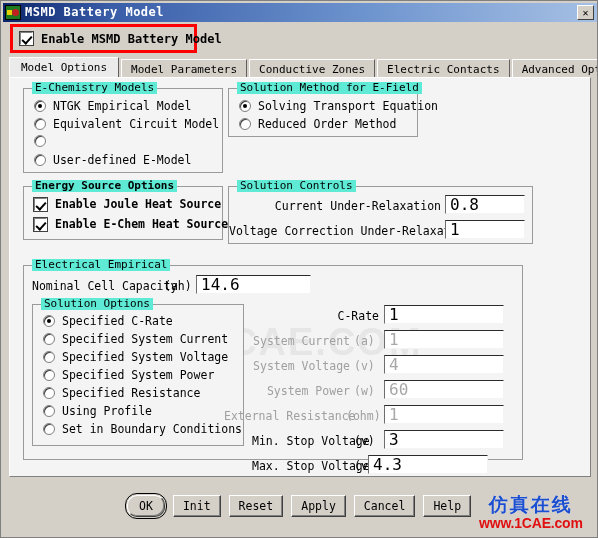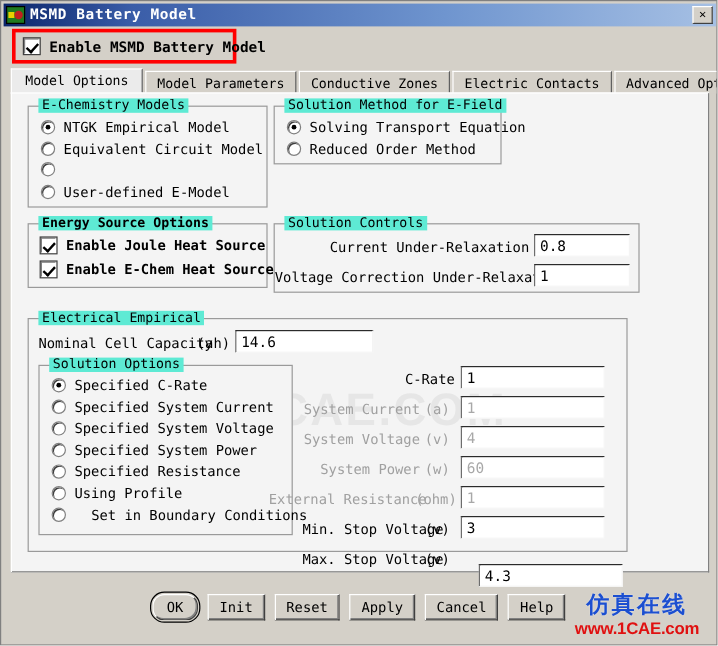--- a/index.html
+++ b/index.html
@@ -244,21 +244,21 @@
 
   .finput {
     position: absolute;
     background: #ffffff;
     border-top: 1px solid #2b2b2b;
     border-left: 1px solid #6d6d6d;
     border-right: 1px solid #f4f4f4;
     border-bottom: 1px solid #f4f4f4;
     box-sizing: border-box;
     font-family: "DejaVu Sans Mono", "Liberation Mono", monospace;
-    font-size: 12px;
+    font-size: 16px;
     color: #000;
     padding: 0 0 0 4px;
     display: flex;
     align-items: center;
     overflow: hidden;
   }
   .finput.dim { color: #a8a8a8; }
 
   
   .btnbar {
@@ -440,21 +440,21 @@
           <div class="radio-label">Specified System Power</div>
         </div>
         <div class="radio-row" style="left:10px; top:81px;">
           <div class="radio"></div>
           <div class="radio-label">Specified Resistance</div>
         </div>
         <div class="radio-row" style="left:10px; top:99px;">
           <div class="radio"></div>
           <div class="radio-label">Using Profile</div>
         </div>
-        <div class="radio-row" style="left:10px; top:117px;gap:14px;">
+        <div class="radio-row" style="left:10px; top:117px;">
           <div class="radio"></div>
           <div class="radio-label">Set in Boundary Conditions</div>
         </div>
       </div>
 
       <div class="flabel" style="left:228px; top:43px; width:127px;">C-Rate</div>
       <div class="flabel" style="left:357px; top:43px; width:30px; text-align:left;"></div>
       <div class="finput" style="left:360px; top:39px; width:120px; height:19px;">1</div>
 
       <div class="flabel dim" style="left:228px; top:68px; width:98px;">System Current</div>
@@ -472,21 +472,21 @@
       <div class="flabel dim" style="left:200px; top:143px; width:118px;">External Resistance</div>
       <div class="flabel dim" style="left:322px; top:143px; width:36px; text-align:left;">(ohm)</div>
       <div class="finput dim" style="left:360px; top:139px; width:120px; height:19px;">1</div>
 
       <div class="flabel" style="left:228px; top:168px; width:98px;">Min. Stop Voltage</div>
       <div class="flabel" style="left:330px; top:168px; width:28px; text-align:left;">(v)</div>
       <div class="finput" style="left:360px; top:164px; width:120px; height:19px;">3</div>
 
       <div class="flabel" style="left:228px; top:193px; width:98px;">Max. Stop Voltage</div>
       <div class="flabel" style="left:330px; top:193px; width:28px; text-align:left;">(v)</div>
-      <div class="finput" style="left:375px; top:189px; width:120px; height:19px;margin-top:15px;">4.3</div>
+      <div class="finput" style="left:344px; top:189px; width:120px; height:19px;">4.3</div>
 
     </div>
 
   </div>
 
   <div class="btnbar">
     <div class="btn default">OK</div>
     <div class="btn">Init</div>
     <div class="btn">Reset</div>
     <div class="btn">Apply</div>

